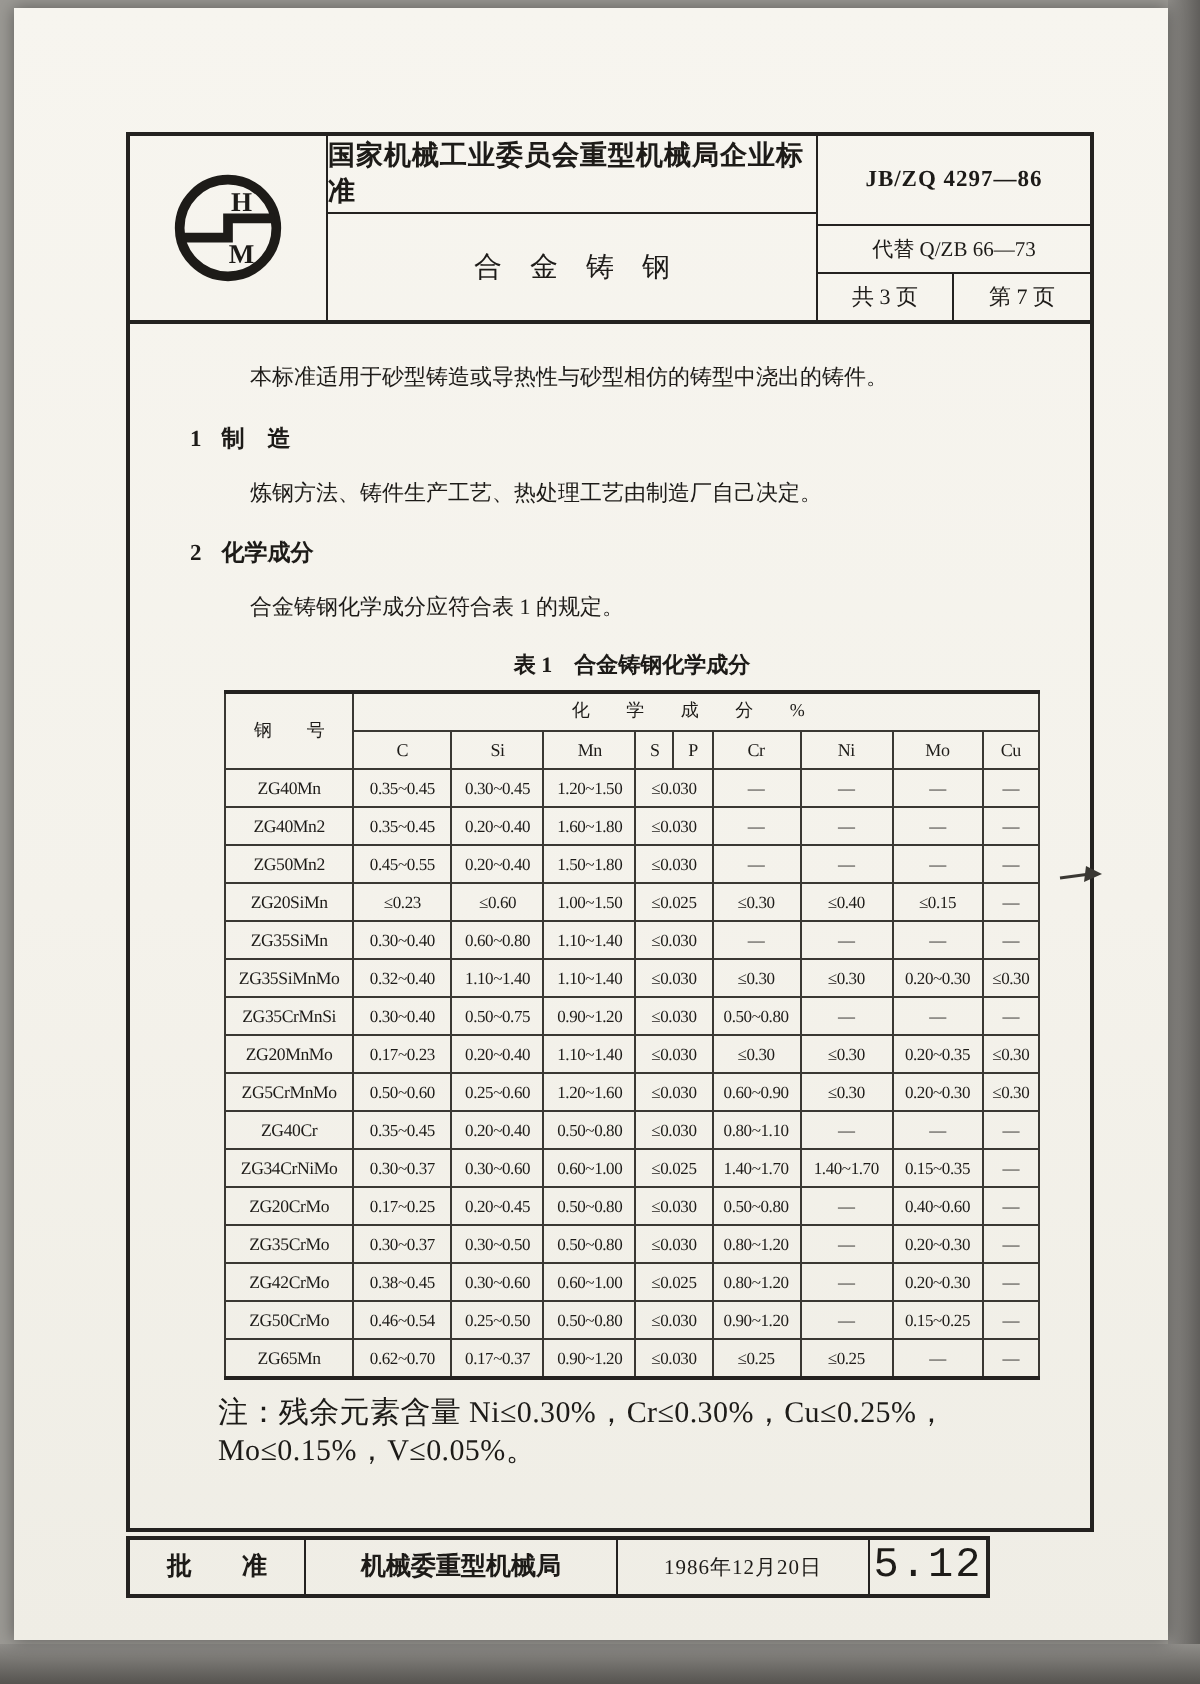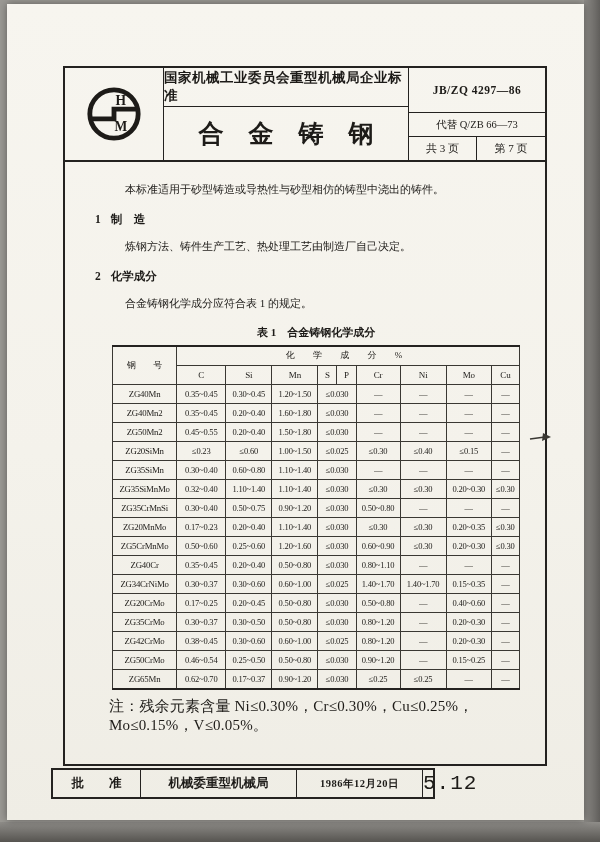--- a/index.html
+++ b/index.html
@@ -15,21 +15,21 @@
   .frame{position:absolute;left:56px;top:62px;width:484px;height:700px;
     border:2px solid #242220;box-sizing:border-box;}
   
   .hdr{display:grid;grid-template-columns:99px 1fr 136px;height:92px;
     border-bottom:2px solid #242220;}
   .hdr-logo{border-right:1.5px solid #242220;display:flex;align-items:center;justify-content:center;}
   .hdr-mid{display:grid;grid-template-rows:39px 1fr;border-right:1.5px solid #242220;}
   .hdr-org{border-bottom:1.5px solid #242220;display:flex;align-items:center;justify-content:center;
     font-weight:bold;font-size:13.5px;letter-spacing:.5px;}
   .hdr-title{display:flex;align-items:center;justify-content:center;
-    font-weight:bold;font-size:25px;}
+    font-weight:normal;font-size:14px;}
   .hdr-right{display:grid;grid-template-rows:45px 24px 1fr;font-size:11px;}
   .hdr-std{display:flex;align-items:center;justify-content:center;border-bottom:1.5px solid #242220;
     font-weight:bold;font-size:11.5px;letter-spacing:.5px;}
   .hdr-repl{display:flex;align-items:center;justify-content:center;border-bottom:1.5px solid #242220;
     font-size:10.5px;}
   .hdr-pages{display:grid;grid-template-columns:1fr 1fr;}
   .hdr-pages span{display:flex;align-items:center;justify-content:center;font-size:11px;}
   .hdr-pages span:first-child{border-right:1.5px solid #242220;}
   
   .content{padding:0 8px 0 30px;}
@@ -42,27 +42,27 @@
   table.chem{border-collapse:collapse;margin:0 auto;table-layout:fixed;width:408px;
     font-size:8.5px;letter-spacing:-.2px;}
   table.chem th,table.chem td{border:1px solid #3a3833;text-align:center;padding:0;
     height:18px;overflow:hidden;white-space:nowrap;}
   table.chem{border-top:2.5px solid #242220;border-bottom:2.5px solid #242220;}
   table.chem th{font-weight:normal;font-size:9px;}
   th.grp{letter-spacing:8px;font-size:10px;}
   td.grade{text-align:left;padding-left:3px;font-size:8.8px;}
   .tbl-note{font-size:15px;margin:7px 0 0 14px;letter-spacing:.2px;}
   
-  .footer{position:absolute;left:44px;top:764px;width:384px;height:31px;
+  .footer{position:absolute;left:56px;top:764px;width:432px;height:31px;
     border:2px solid #242220;box-sizing:border-box;display:grid;
     grid-template-columns:88px 156px 126px 1fr;}
   .footer>div{display:flex;align-items:center;justify-content:center;border-right:1.5px solid #242220;}
   .footer>div:last-child{border-right:none;}
   .ft-label,.ft-org{font-weight:bold;font-size:12.5px;}
-  .ft-date{font-weight:bold;font-size:10.5px;letter-spacing:.5px;}
+  .ft-date{font-weight:normal;font-size:10.5px;letter-spacing:.5px;}
   .ft-code{font-size:21px;letter-spacing:1px;font-family:Liberation Mono, monospace;}
   .pen-mark{position:absolute;left:522px;top:428px;width:24px;height:12px;}
 </style>
 </head>
 <body>
 
 <div class="edge-right"></div>
 <div class="edge-bottom"></div>
 
 <div class="paper">

